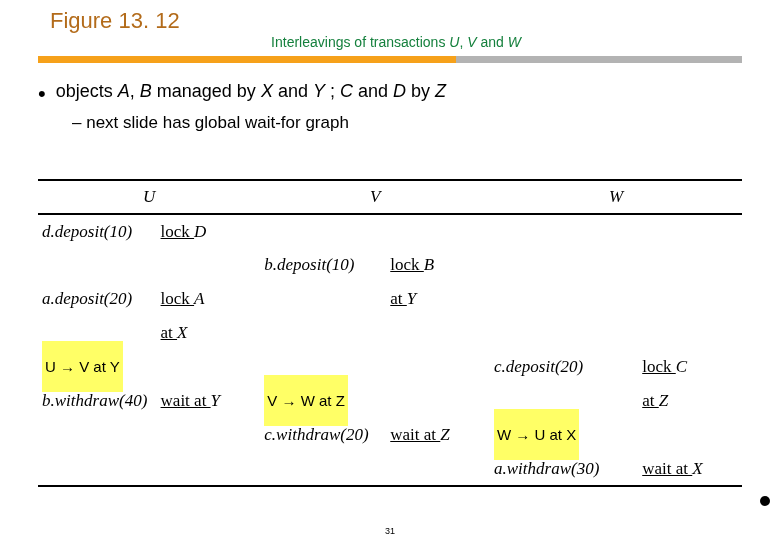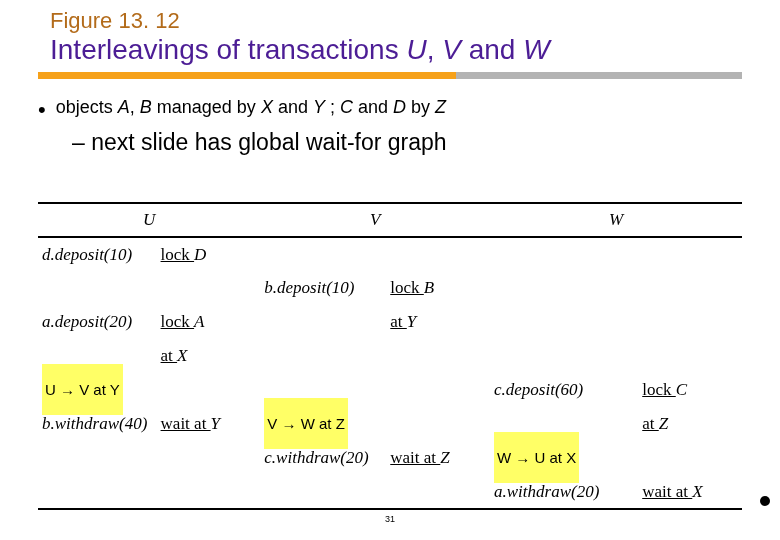--- a/index.html
+++ b/index.html
@@ -14,34 +14,35 @@
   .slide {
     padding: 8px 38px 0 38px;
   }
   .title-block { margin-bottom: 4px; margin-left: 12px; }
   .fig-num {
     color: #b36b1a;
     font-size: 22px;
     font-weight: 400;
   }
   .fig-title {
-    color: #4c1d95;
-    font-size: 28px;
+    color: #15803d;
+    font-size: 14px;
     font-weight: 400;
+    text-align: center;
   }
   .fig-title .ital { font-style: italic; }
   .hr-row { display: flex; margin-top: 6px; }
   .hr-orange { background: #f6a11a; height: 7px; width: 418px; }
   .hr-gray   { background: #b3b3b3; height: 7px; flex: 1; }
   .bullets { margin-top: 18px; }
   .b1 { display: flex; align-items: flex-start; }
   .b1 .dot { color: #000; font-size: 22px; line-height: 22px; margin-right: 10px; position: relative; top: 2px; }
   .b1 .txt { font-size: 18px; color: #000; }
   .b1 .txt .ital { font-style: italic; }
-  .b2 { margin-left: 34px; margin-top: 10px; font-size: 23px; color: #000; }
+  .b2 { margin-left: 34px; margin-top: 10px; font-size: 17px; color: #000; }
 
   .table-wrap { margin-top: 46px; position: relative; }
   .tbl {
     width: 100%;
     border-collapse: collapse;
     table-layout: fixed;
   }
   .tbl td, .tbl th {
     font-family: "Times New Roman", Times, serif;
     font-size: 17px;
@@ -60,21 +61,21 @@
     font-family: Arial, sans-serif;
     font-style: normal;
     font-size: 15px;
     padding: 17px 3px;
   }
   .bottom-border { border-bottom: 2px solid #000; }
   .pagenum {
     position: absolute;
     left: 50%;
     transform: translateX(-50%);
-    bottom: 16px;
+    bottom: 4px;
     font-size: 9px;
     color: #000;
     font-family: Liberation Sans, sans-serif;
   }
   .dot-corner {
     position: absolute;
     right: 10px;
     bottom: 34px;
     width: 10px; height: 10px;
     background: #000;
@@ -153,21 +154,21 @@
         <td></td>
             <td></td>
             <td></td>
             <td></td>
       </tr>
       <tr>
         <td><span class="highlight">U → V at Y</span></td>
         <td></td>
             <td></td>
             <td></td>
-        <td>c.deposit(60)</td>
+        <td>c.deposit(20)</td>
         <td><span class="rm">lock </span><span>C</span></td>
       </tr>
       <tr>
         <td>b.withdraw(40)</td>
         <td><span class="rm">wait at  </span><span>Y</span></td>
         <td><span class="highlight">V → W at Z</span></td>
         <td></td>
             <td></td>
         <td><span class="rm">at </span><span>Z</span></td>
       </tr>
@@ -177,21 +178,21 @@
         <td>c.withdraw(20)</td>
         <td><span class="rm">wait at  </span><span>Z</span></td>
         <td><span class="highlight">W → U at X</span></td>
         <td></td>
       </tr>
       <tr class="bottom-border">
         <td></td>
             <td></td>
             <td></td>
             <td></td>
-        <td>a.withdraw(20)</td>
+        <td>a.withdraw(30)</td>
         <td><span class="rm">wait at  </span><span>X</span></td>
       </tr>
     </tbody>
       </table>
   </div>
 </div>
 
 <div class="dot-corner"></div>
 <div class="pagenum">31</div>
 

